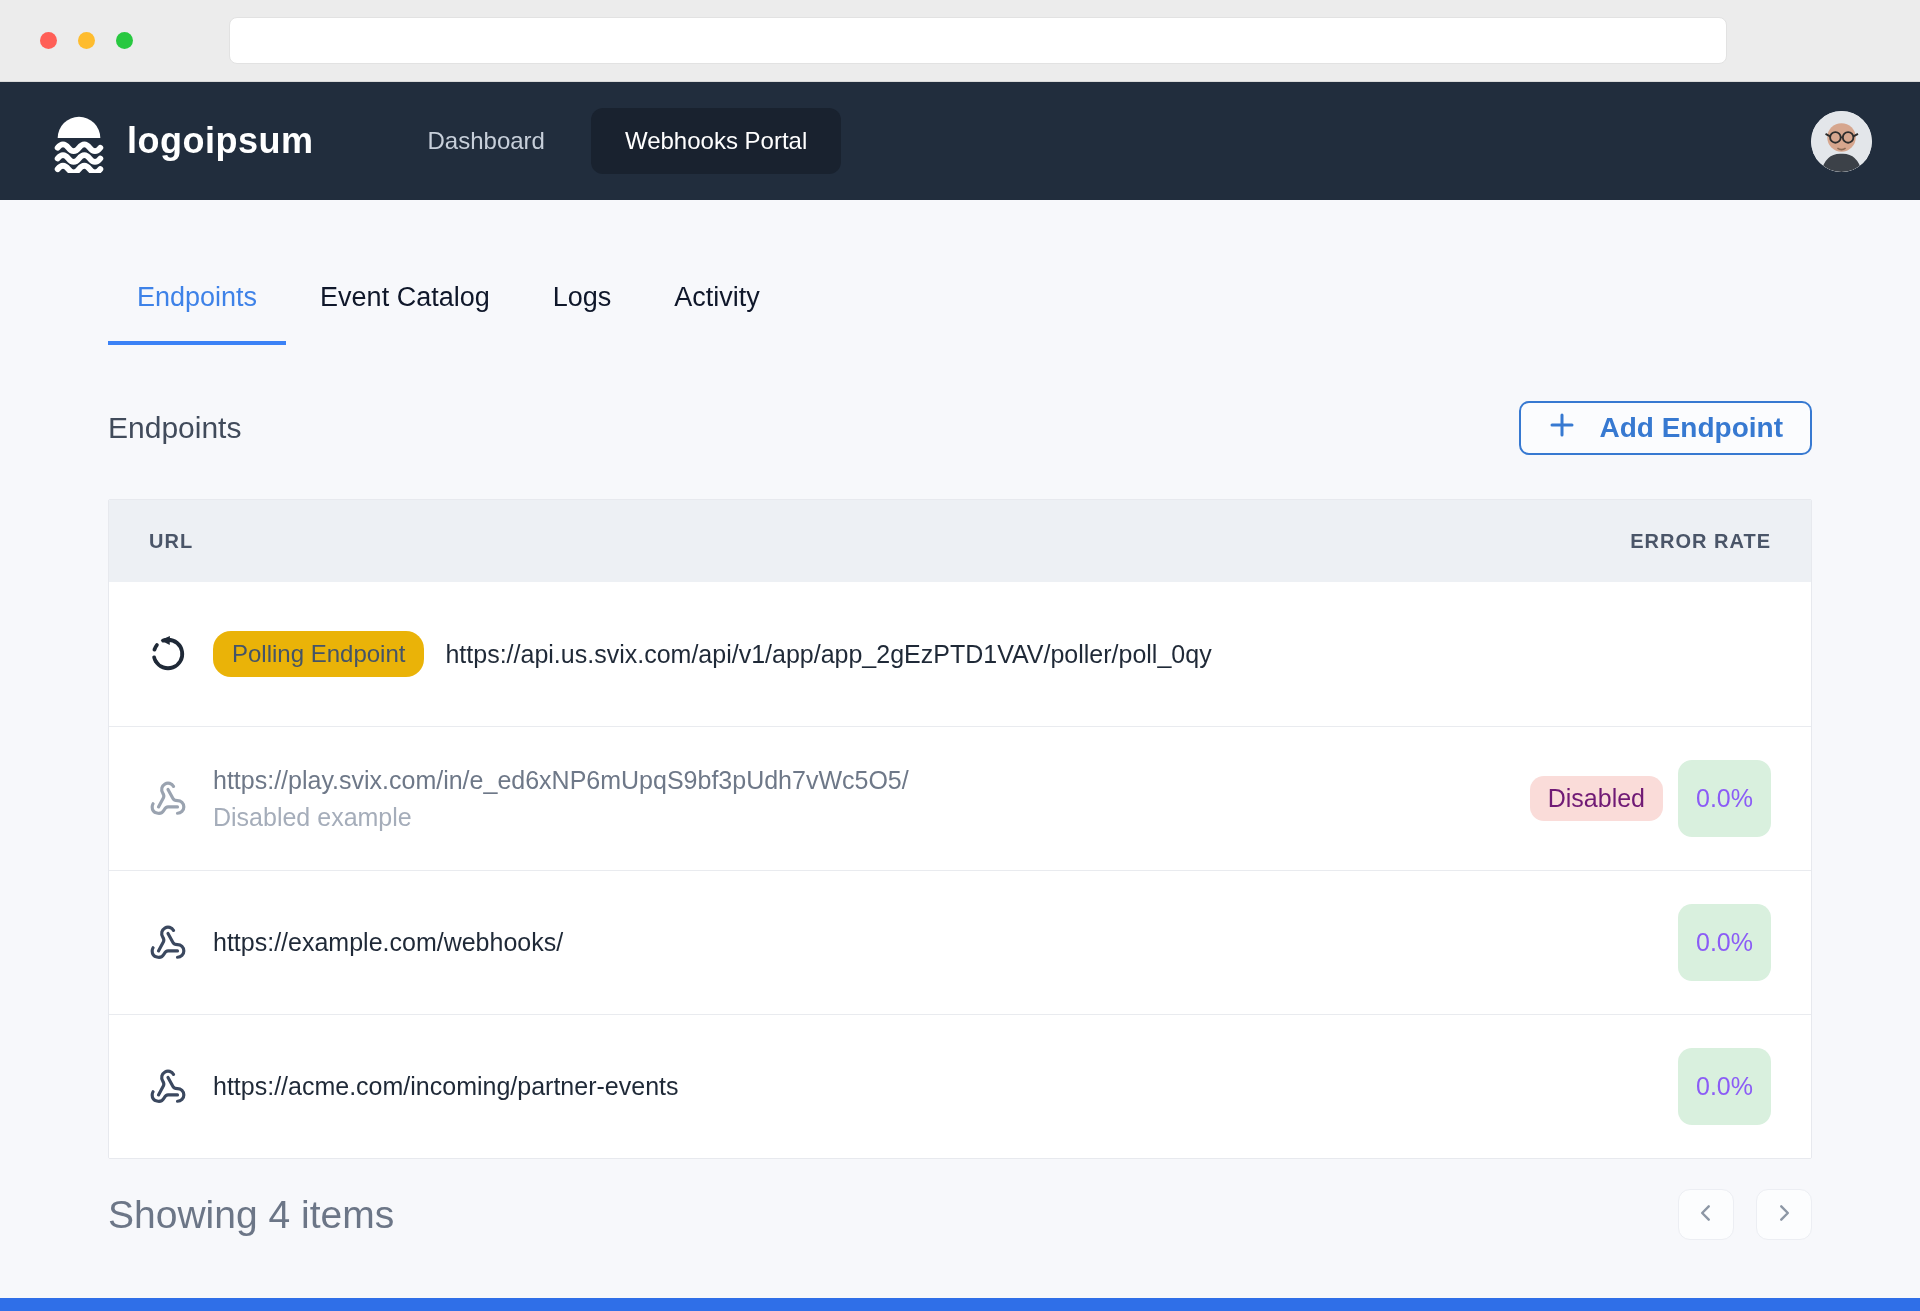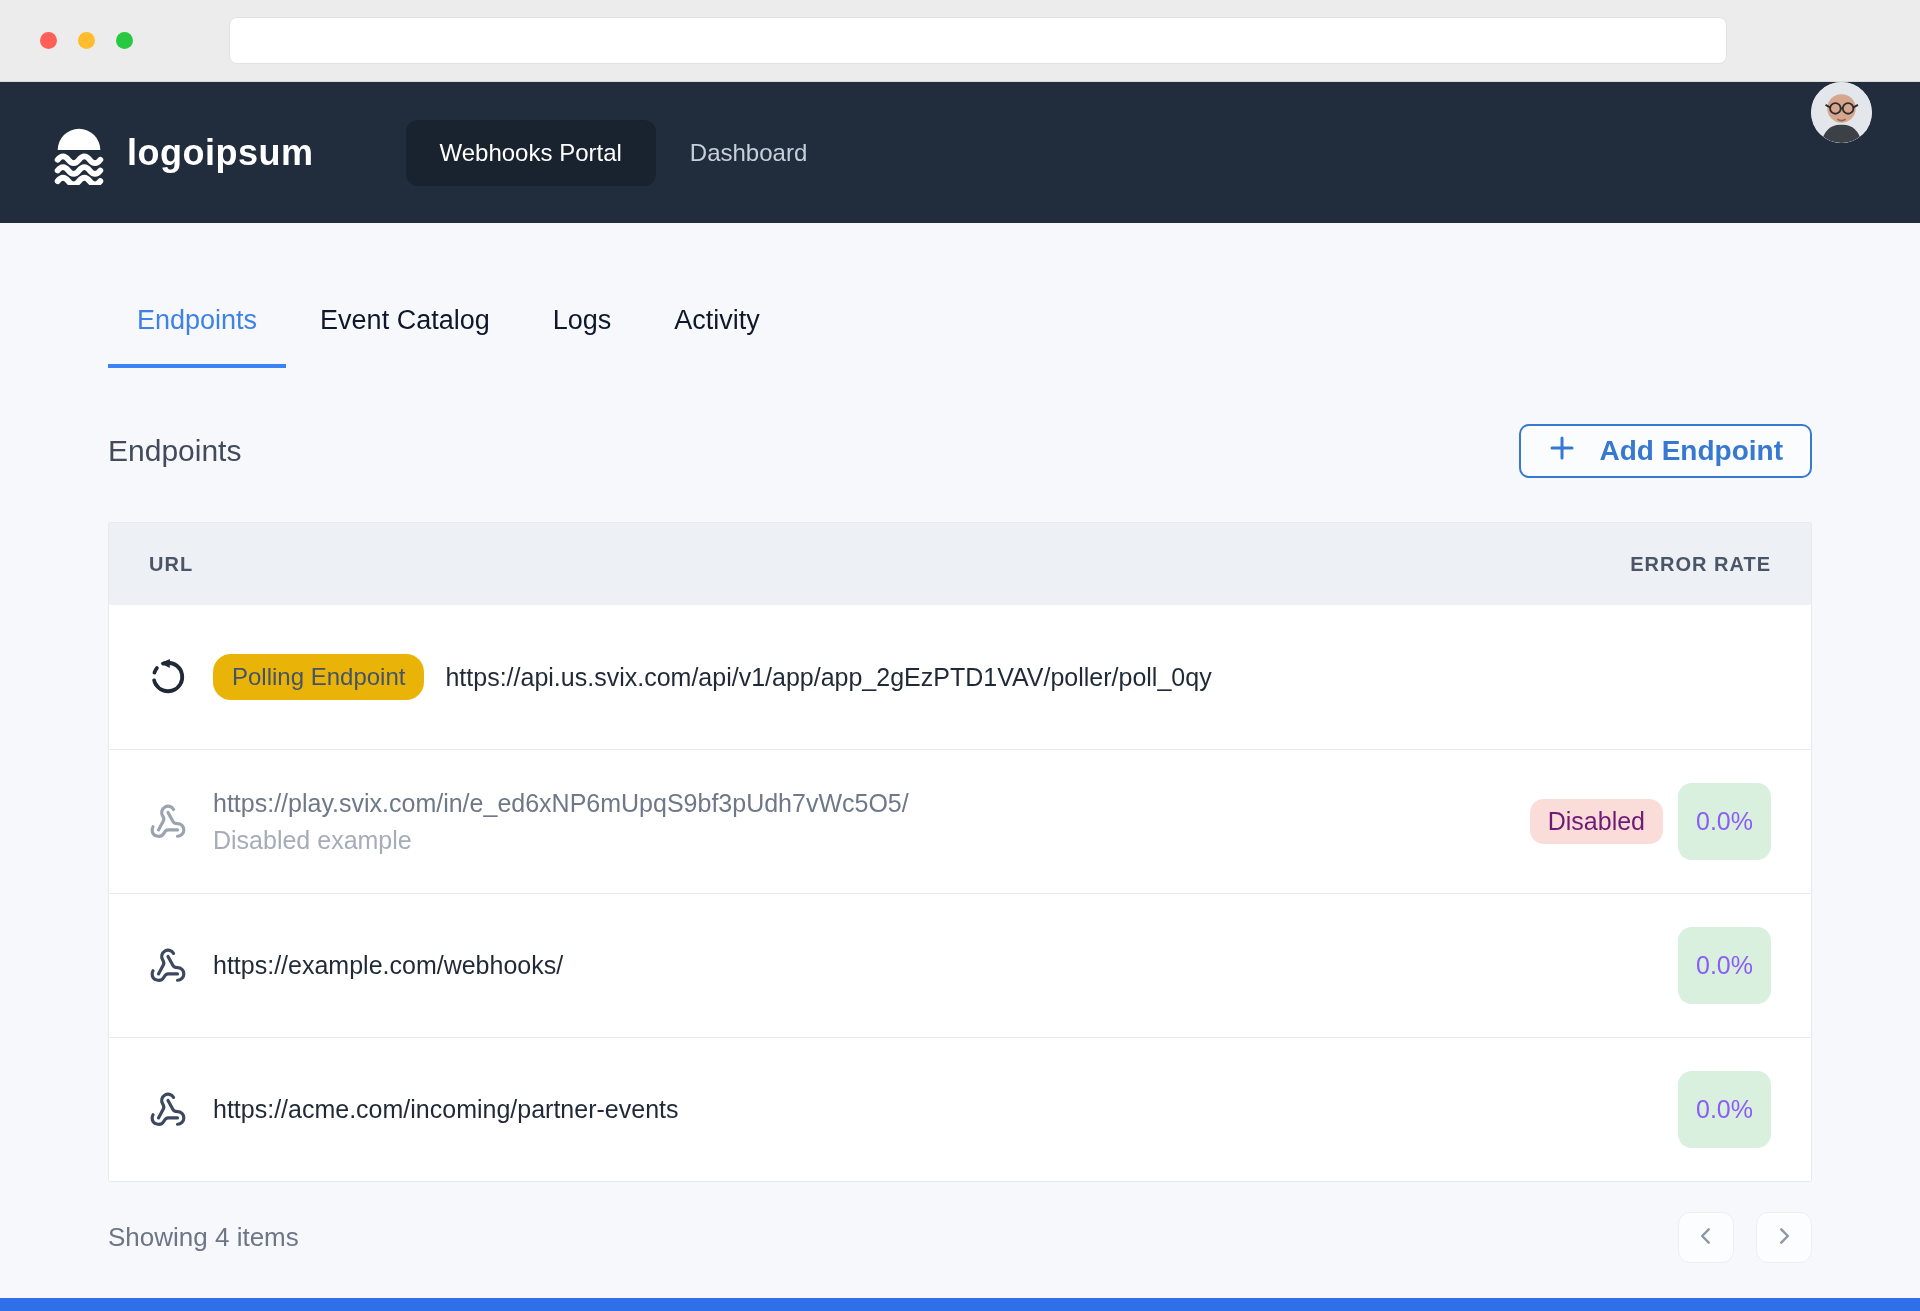--- a/index.html
+++ b/index.html
@@ -20,22 +20,22 @@
   .dot.red { background:#ff5f57; }
   .dot.yellow { background:#febc2e; }
   .dot.green { background:#28c840; }
   .urlbar {
     margin-left:96px; width:1498px; height:47px;
     background:#ffffff; border:1px solid #e2e2e2; border-radius:8px;
   }
 
   
   .navbar {
-    height:141px; background:#212d3d;
-    display:flex; padding:0 48px;
+    height:118px; background:#212d3d;
+    display:flex; align-items:center; padding:0 48px;
   }
   .brand { display:flex; align-items:center; gap:17px; }
   .brand svg { display:block; }
   .brand-name {
     color:#ffffff; font-size:36px; font-weight:800; letter-spacing:.5px;
   }
   .navlinks { display:flex; align-items:center; margin-left:80px; }
   .navlink {
     font-size:24px; color:#c7cfda; padding:19px 34px; cursor:pointer;
     border-radius:12px;
@@ -104,21 +104,21 @@
   .badge-rate {
     background:#d9f0de; color:#8b5cf6; font-size:25px;
     padding:24px 18px; border-radius:14px;
   }
 
   
   .table-footer {
     display:flex; justify-content:space-between; align-items:center;
     margin-top:30px;
   }
-  .summary { font-size:26px; color:#6c7687; }
+  .summary { font-size:39px; color:#6c7687; }
   .pager { display:flex; gap:22px; }
   .pg-btn {
     width:56px; height:51px; background:#fcfdfe;
     border:1px solid #eceef3; border-radius:12px;
     display:flex; align-items:center; justify-content:center;
     color:#8d97a5; cursor:pointer;
   }
 
   .bottom-strip {
     position:absolute; left:0; right:0; bottom:0; height:13px;
@@ -145,22 +145,22 @@
         <g stroke="#ffffff" stroke-width="6" stroke-linecap="round" fill="none">
           <path d="M8 40 q5.5 -7 11 0 t11 0 t11 0 t11 0"></path>
           <path d="M8 51 q5.5 -7 11 0 t11 0 t11 0 t11 0"></path>
           <path d="M8 62 q5.5 -7 11 0 t11 0 t11 0 t11 0"></path>
         </g>
       </svg>
     </span>
     <span class="brand-name">logoipsum</span>
   </div>
   <div class="navlinks">
+    <span class="navlink">Dashboard</span>
     <span class="navlink active">Webhooks Portal</span>
-    <span class="navlink">Dashboard</span>
   </div>
   <div class="avatar">
     <svg width="61" height="61" viewBox="0 0 60 60">
       <defs>
           <clipPath id="av">
             <circle cx="30" cy="30" r="30"></circle>
           </clipPath>
         </defs>
       <g clip-path="url(#av)">
         <rect width="60" height="60" fill="#e3e6ea"></rect>

